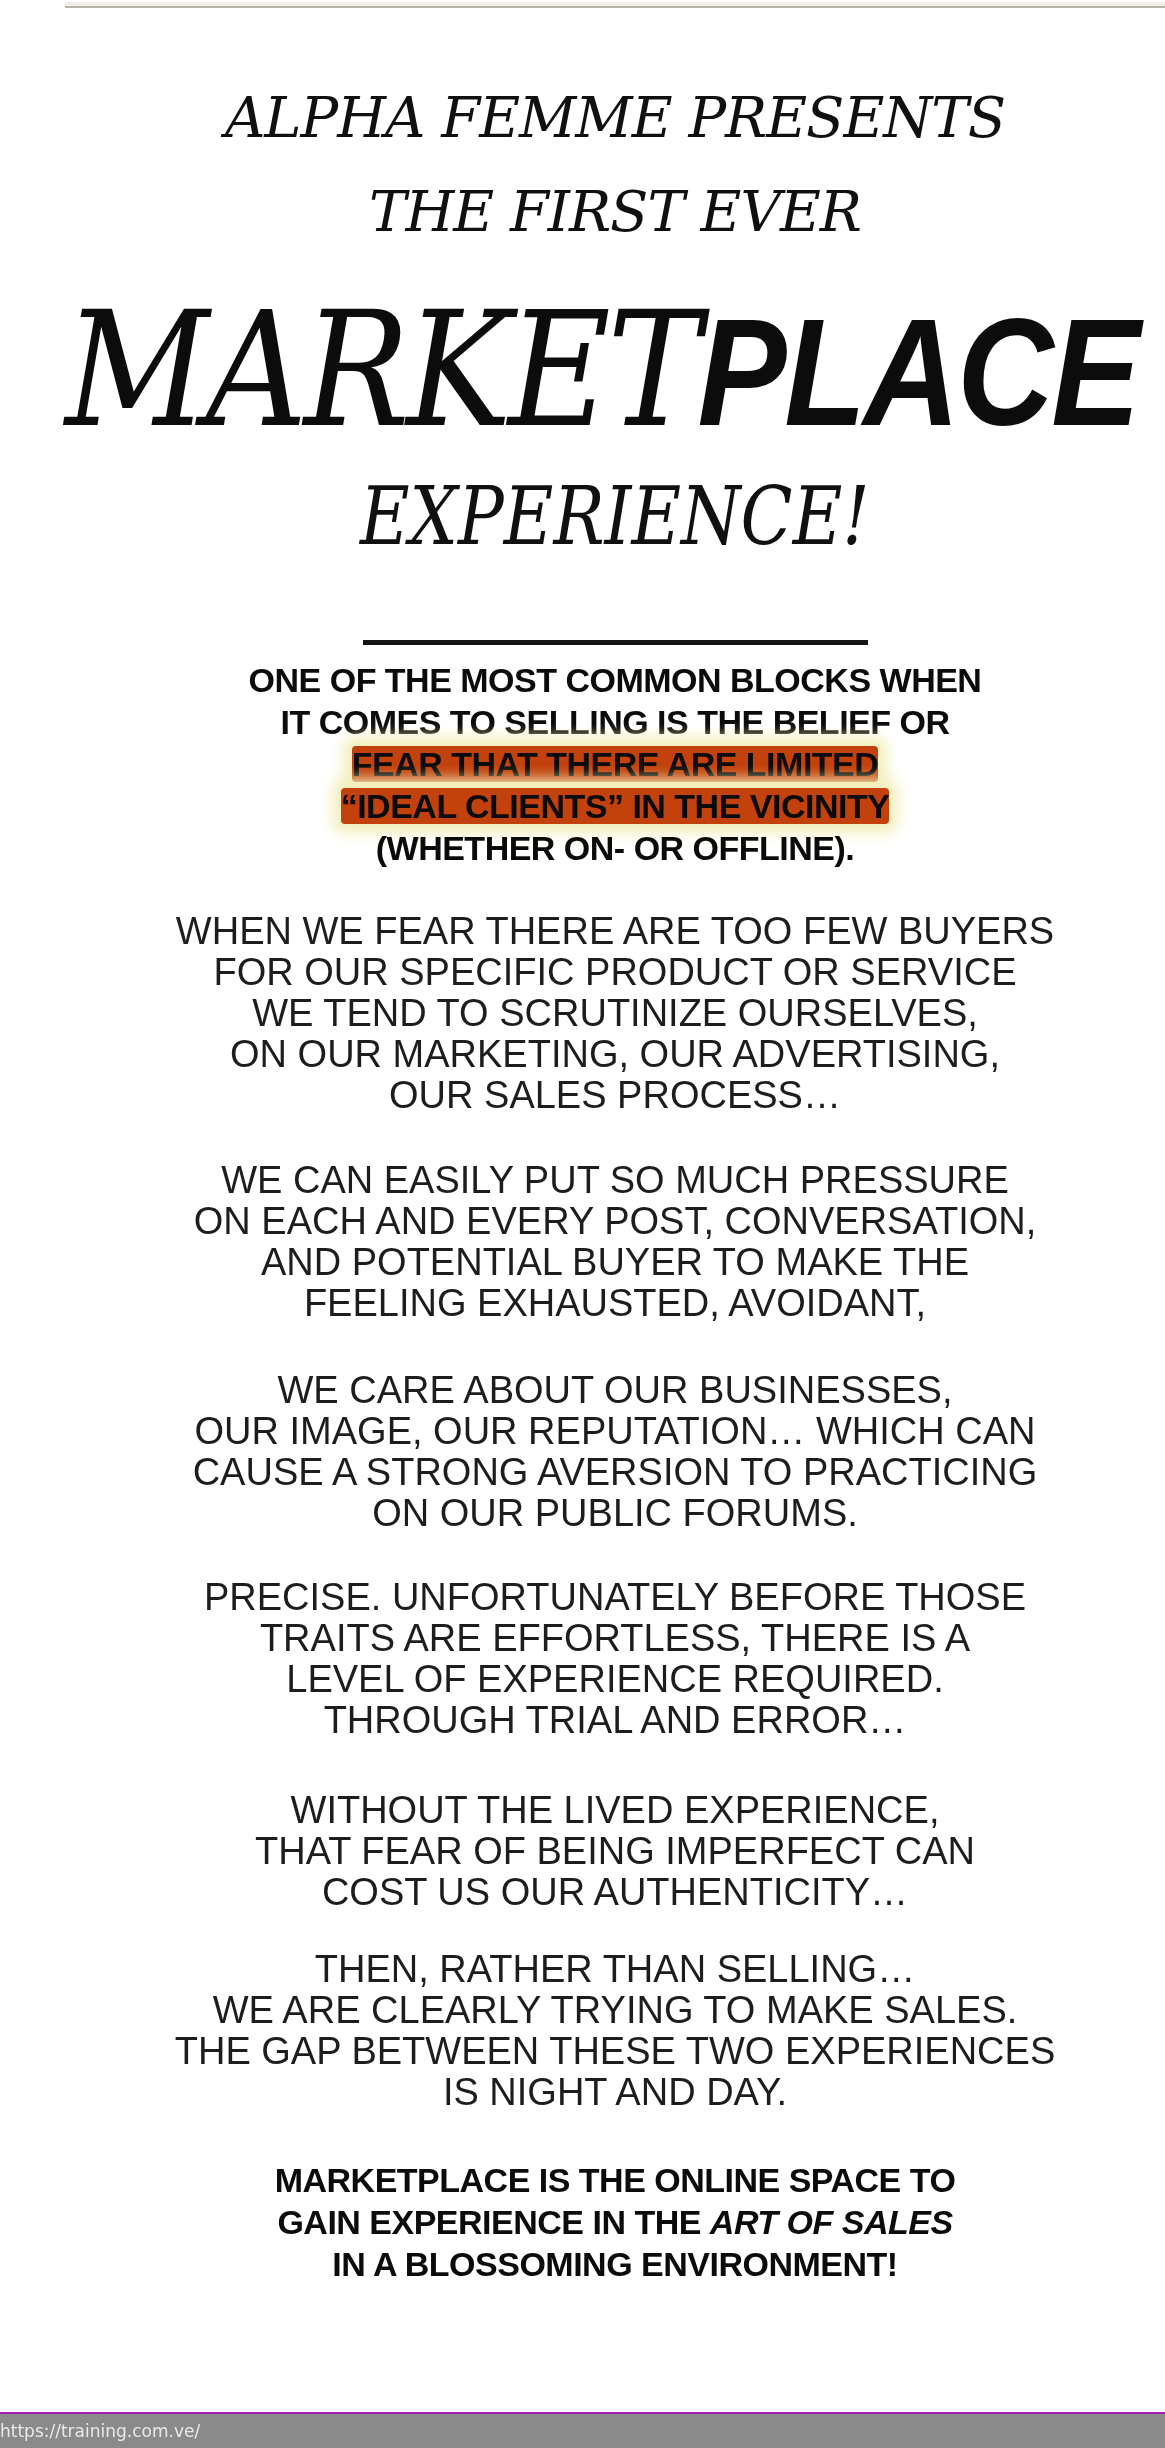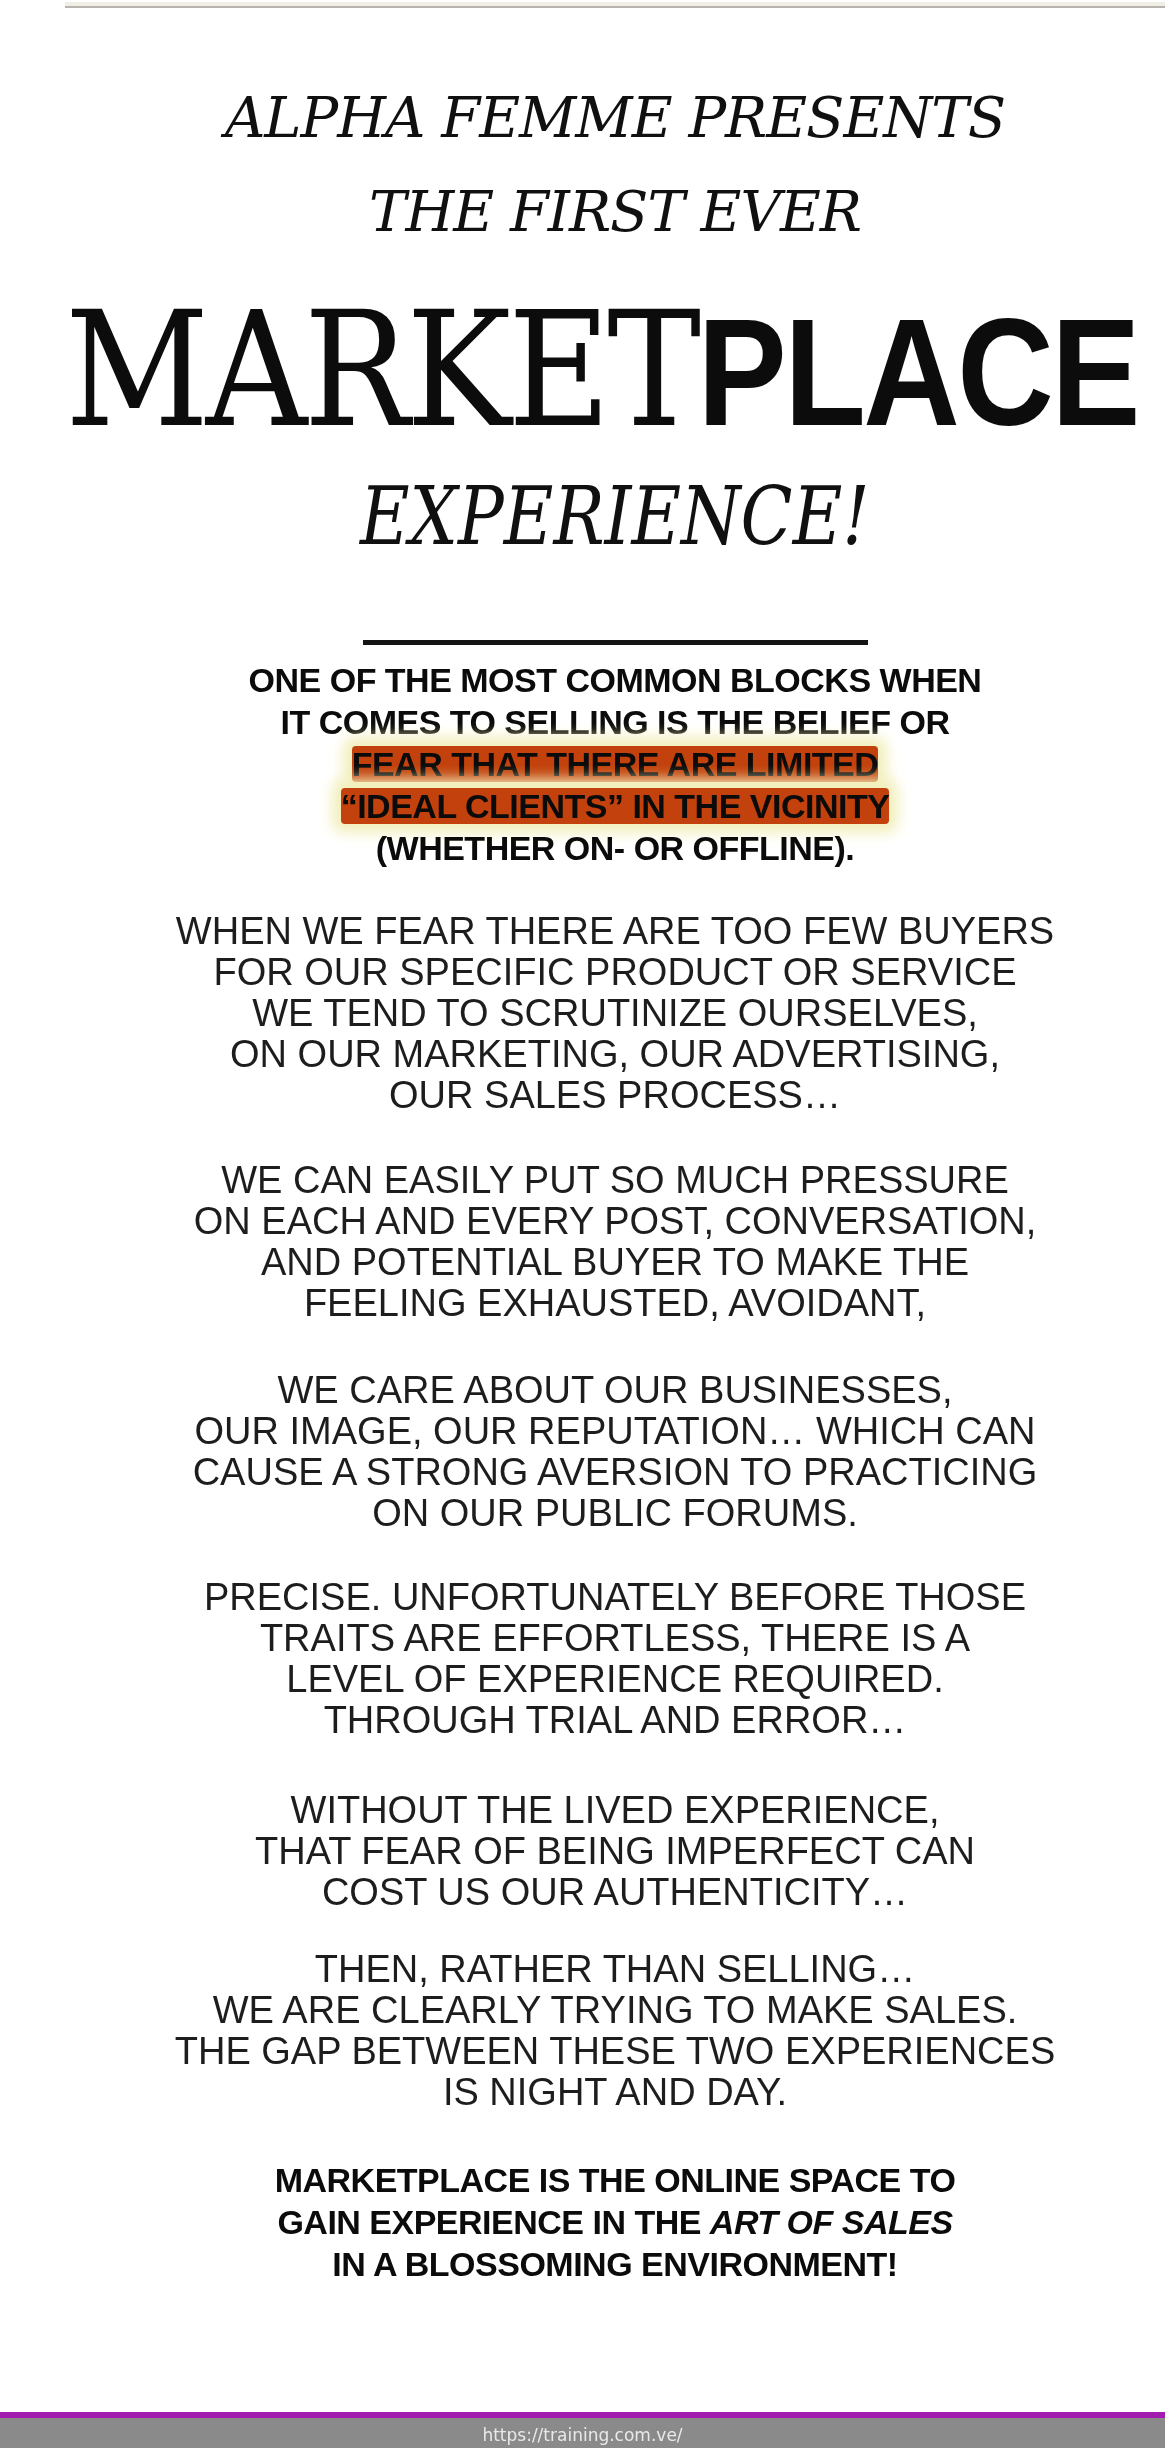--- a/index.html
+++ b/index.html
@@ -31,20 +31,21 @@
     white-space:nowrap;
   }
 
   .big-title {
     margin-top:31px;
     height:160px;
     line-height:160px;
     text-align:left;
     white-space:nowrap;
     overflow:visible;
+    font-style:italic;
   }
   .big-title .scaler {
     display:inline-block;
     transform:scaleX(0.88);
     transform-origin:left center;
     white-space:nowrap;
   }
   .big-title .serif-part {
     font-family:"DejaVu Serif", serif;
     font-size:160px;
@@ -114,22 +115,22 @@
     line-height:42px;
     letter-spacing:-0.5px;
     color:#0b0b0b;
   }
   .closing .line { display:block; }
   .closing .ital { font-style:italic; }
 
   .status-bar {
     position:absolute; left:0; bottom:0; width:1165px; height:36px;
     background:#8a8a8a;
-    border-top:6px solid #a21caf;
-    text-align:center;
+    border-top:2px solid #a21caf;
+    text-align:left;
     font-family:"DejaVu Sans", "Liberation Sans", sans-serif;
     font-size:17px;
     line-height:34px;
     color:#e9e9e9;
   }
 </style>
 </head>
 <body>
 
 <div class="top-strip"></div>

